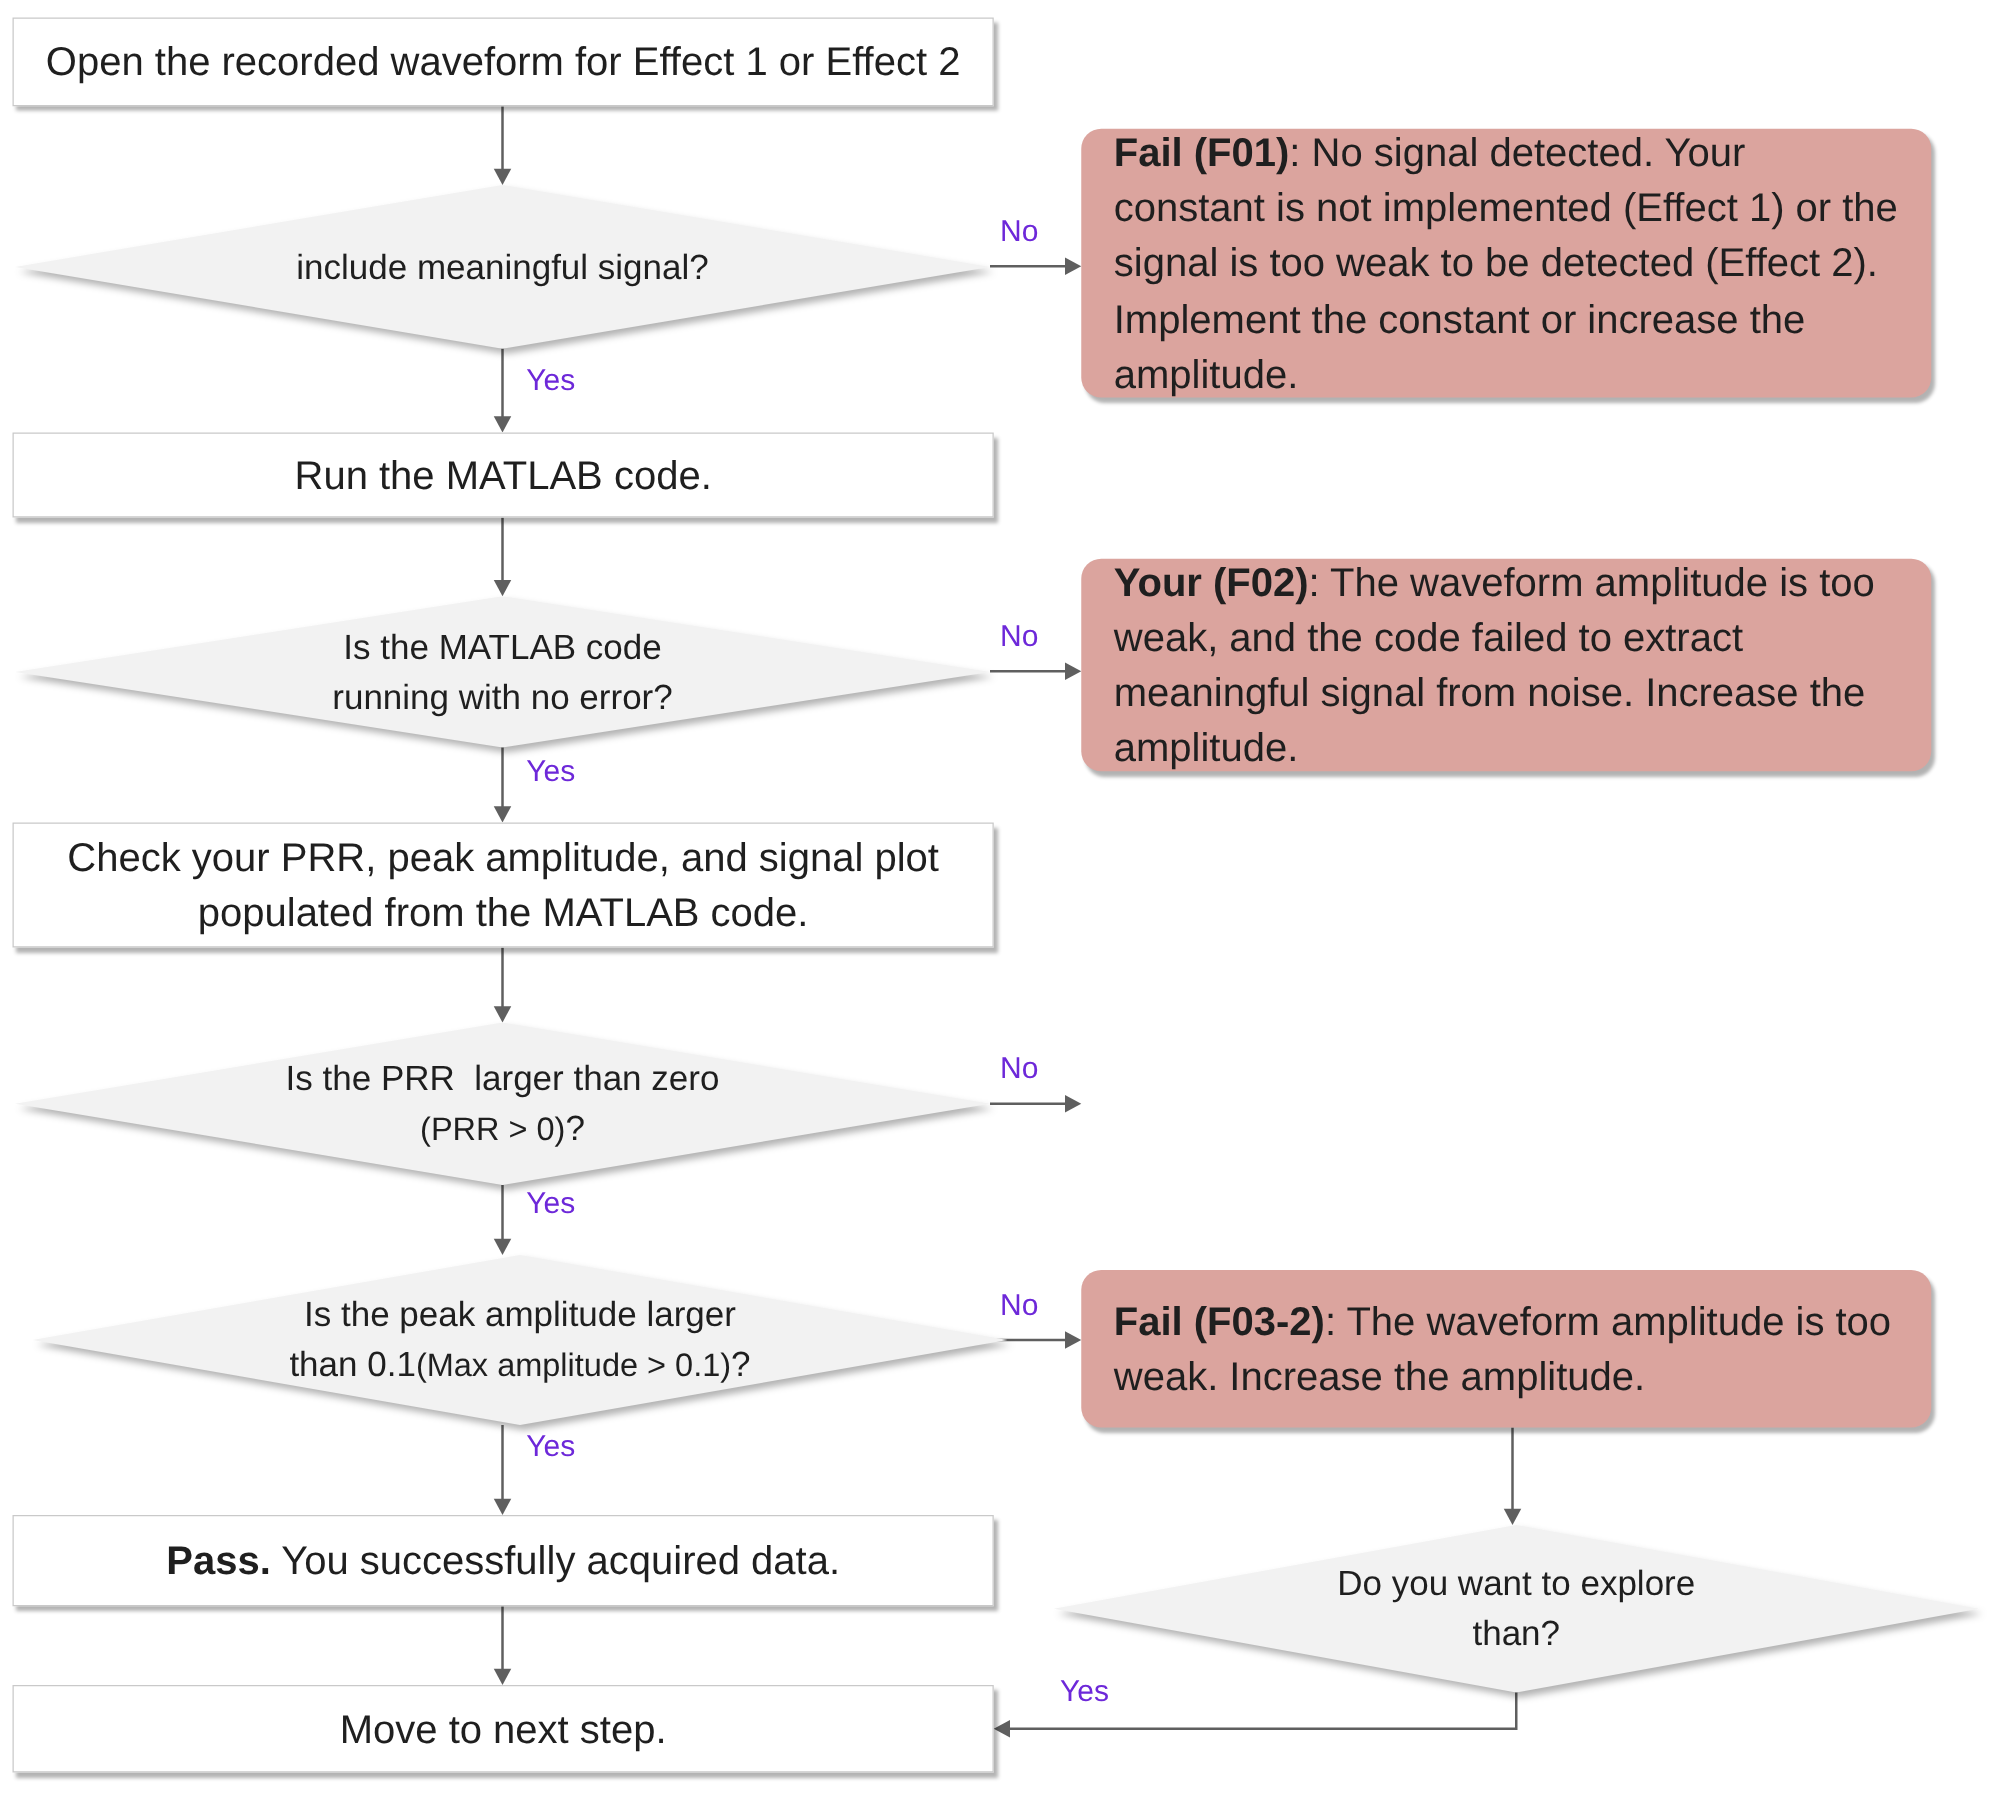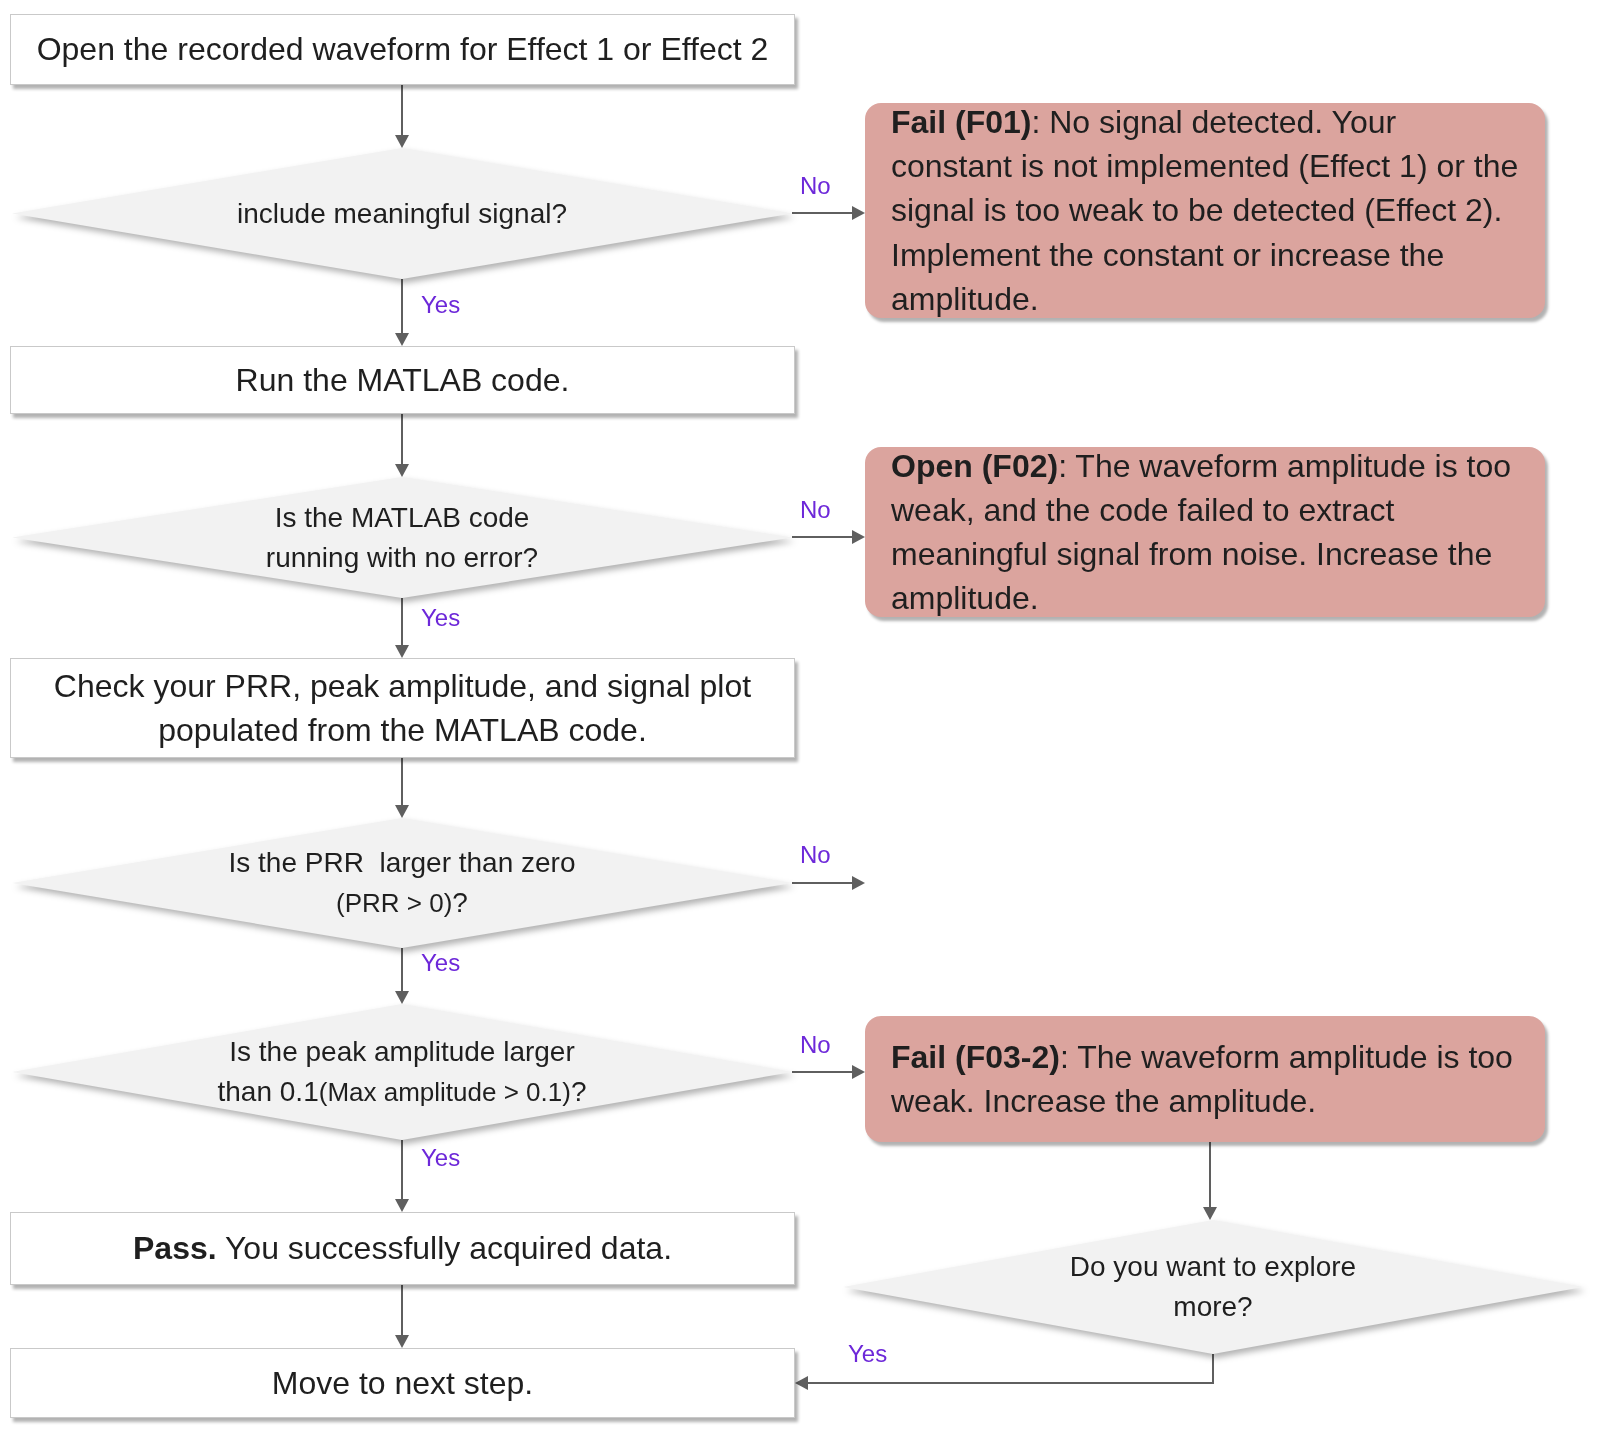--- a/index.html
+++ b/index.html
@@ -104,21 +104,21 @@
 
   <div class="node proc" style="left:10px;top:1348px;width:785px;height:70px">
     <span>Move to next step.</span>
   </div>
 
   <div class="node fail" style="left:865px;top:103px;width:680px;height:215px">
     <div class="inner"><span class="b">Fail (F01)</span><span>: No signal detected. Your constant is not implemented (Effect 1) or the signal is too weak to be detected (Effect 2). Implement the constant or increase the amplitude.</span></div>
   </div>
 
   <div class="node fail" style="left:865px;top:447px;width:680px;height:170px">
-    <div class="inner"><span class="b">Open (F02)</span><span>: The waveform amplitude is too weak, and the code failed to extract meaningful signal from noise. Increase the amplitude.</span></div>
+    <div class="inner"><span class="b">Your (F02)</span><span>: The waveform amplitude is too weak, and the code failed to extract meaningful signal from noise. Increase the amplitude.</span></div>
   </div>
 
 
   <div class="node fail" style="left:865px;top:1016px;width:680px;height:126px">
     <div class="inner"><span class="b">Fail (F03-2)</span><span>: The waveform amplitude is too weak. Increase the amplitude.</span></div>
   </div>
 
   <div class="dwrap" style="left:12px;top:148px;width:780px;height:131px">
     <div class="diamond">
       <div class="dline">include meaningful signal?</div>
@@ -132,31 +132,31 @@
     </div>
   </div>
 
   <div class="dwrap" style="left:12px;top:818px;width:780px;height:130px">
     <div class="diamond">
       <div class="dline">Is the PRR  larger than zero</div>
       <div class="dline"><span class="small">(PRR &gt; 0)</span><span>?</span></div>
     </div>
   </div>
 
-  <div class="dwrap" style="left:12px;top:1004px;width:780px;height:136px">
+  <div class="dwrap" style="left:26px;top:1004px;width:780px;height:136px">
     <div class="diamond">
       <div class="dline">Is the peak amplitude larger</div>
       <div class="dline"><span>than 0.1</span><span class="small">(Max amplitude &gt; 0.1)</span><span>?</span></div>
     </div>
   </div>
 
   <div class="dwrap" style="left:843px;top:1220px;width:740px;height:134px">
     <div class="diamond">
       <div class="dline">Do you want to explore</div>
-      <div class="dline">more?</div>
+      <div class="dline">than?</div>
     </div>
   </div>
 
   <div class="edge-label" style="left:800px;top:172px">No</div>
   <div class="edge-label" style="left:421px;top:291px">Yes</div>
   <div class="edge-label" style="left:800px;top:496px">No</div>
   <div class="edge-label" style="left:421px;top:604px">Yes</div>
   <div class="edge-label" style="left:800px;top:841px">No</div>
   <div class="edge-label" style="left:421px;top:949px">Yes</div>
   <div class="edge-label" style="left:800px;top:1031px">No</div>

